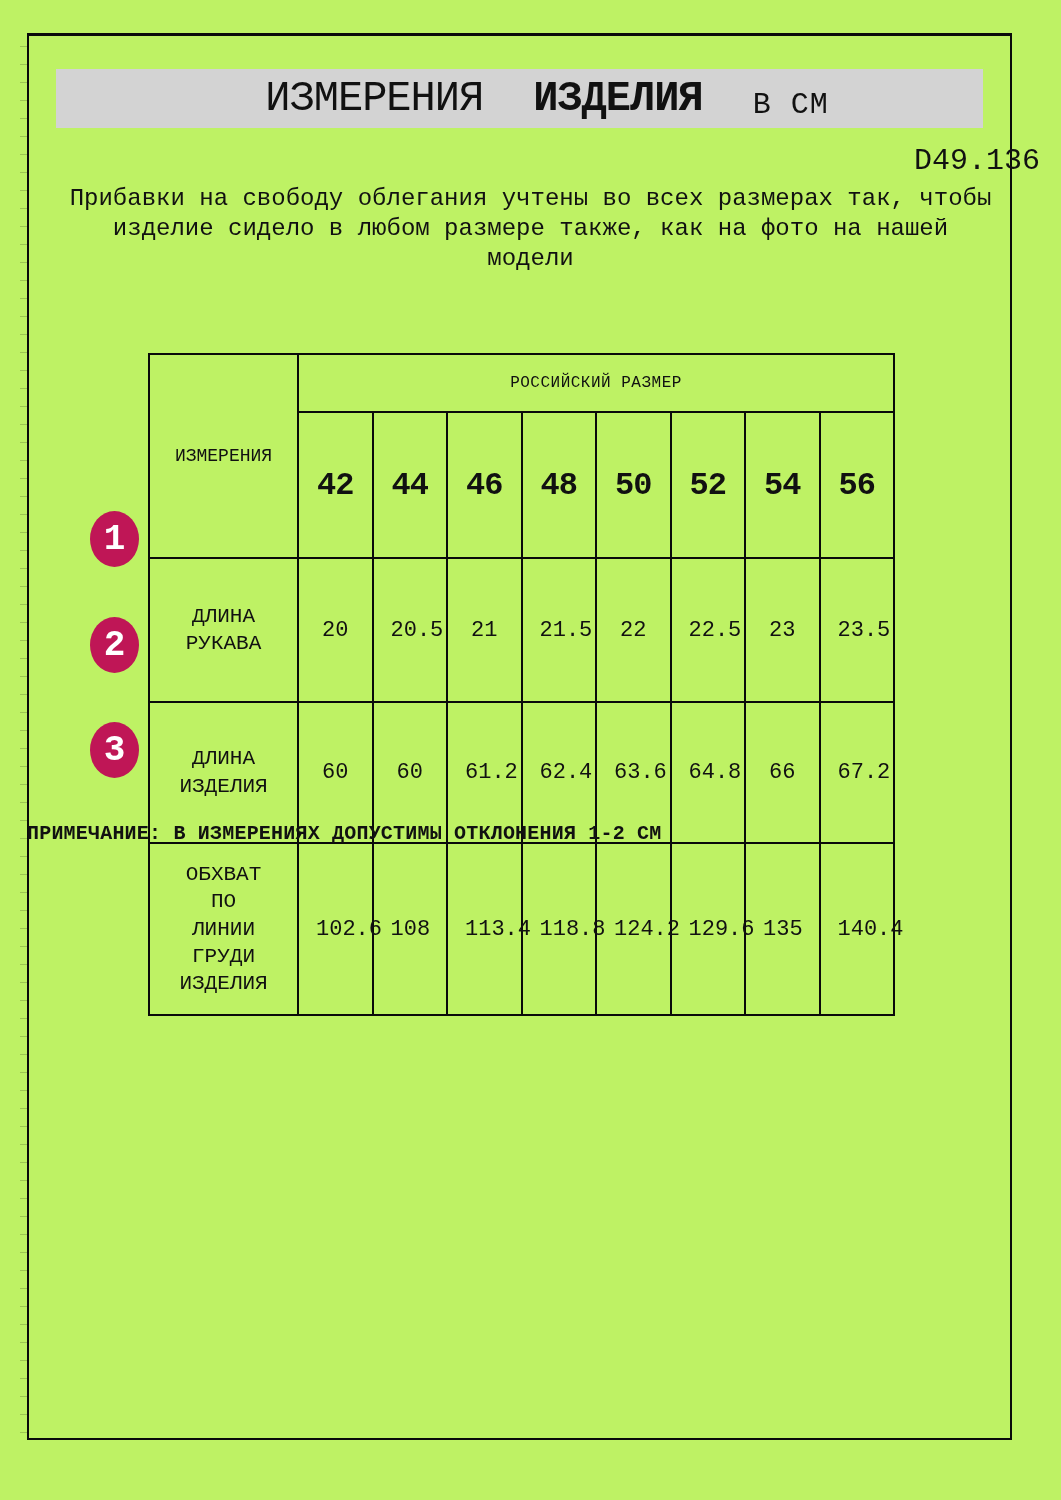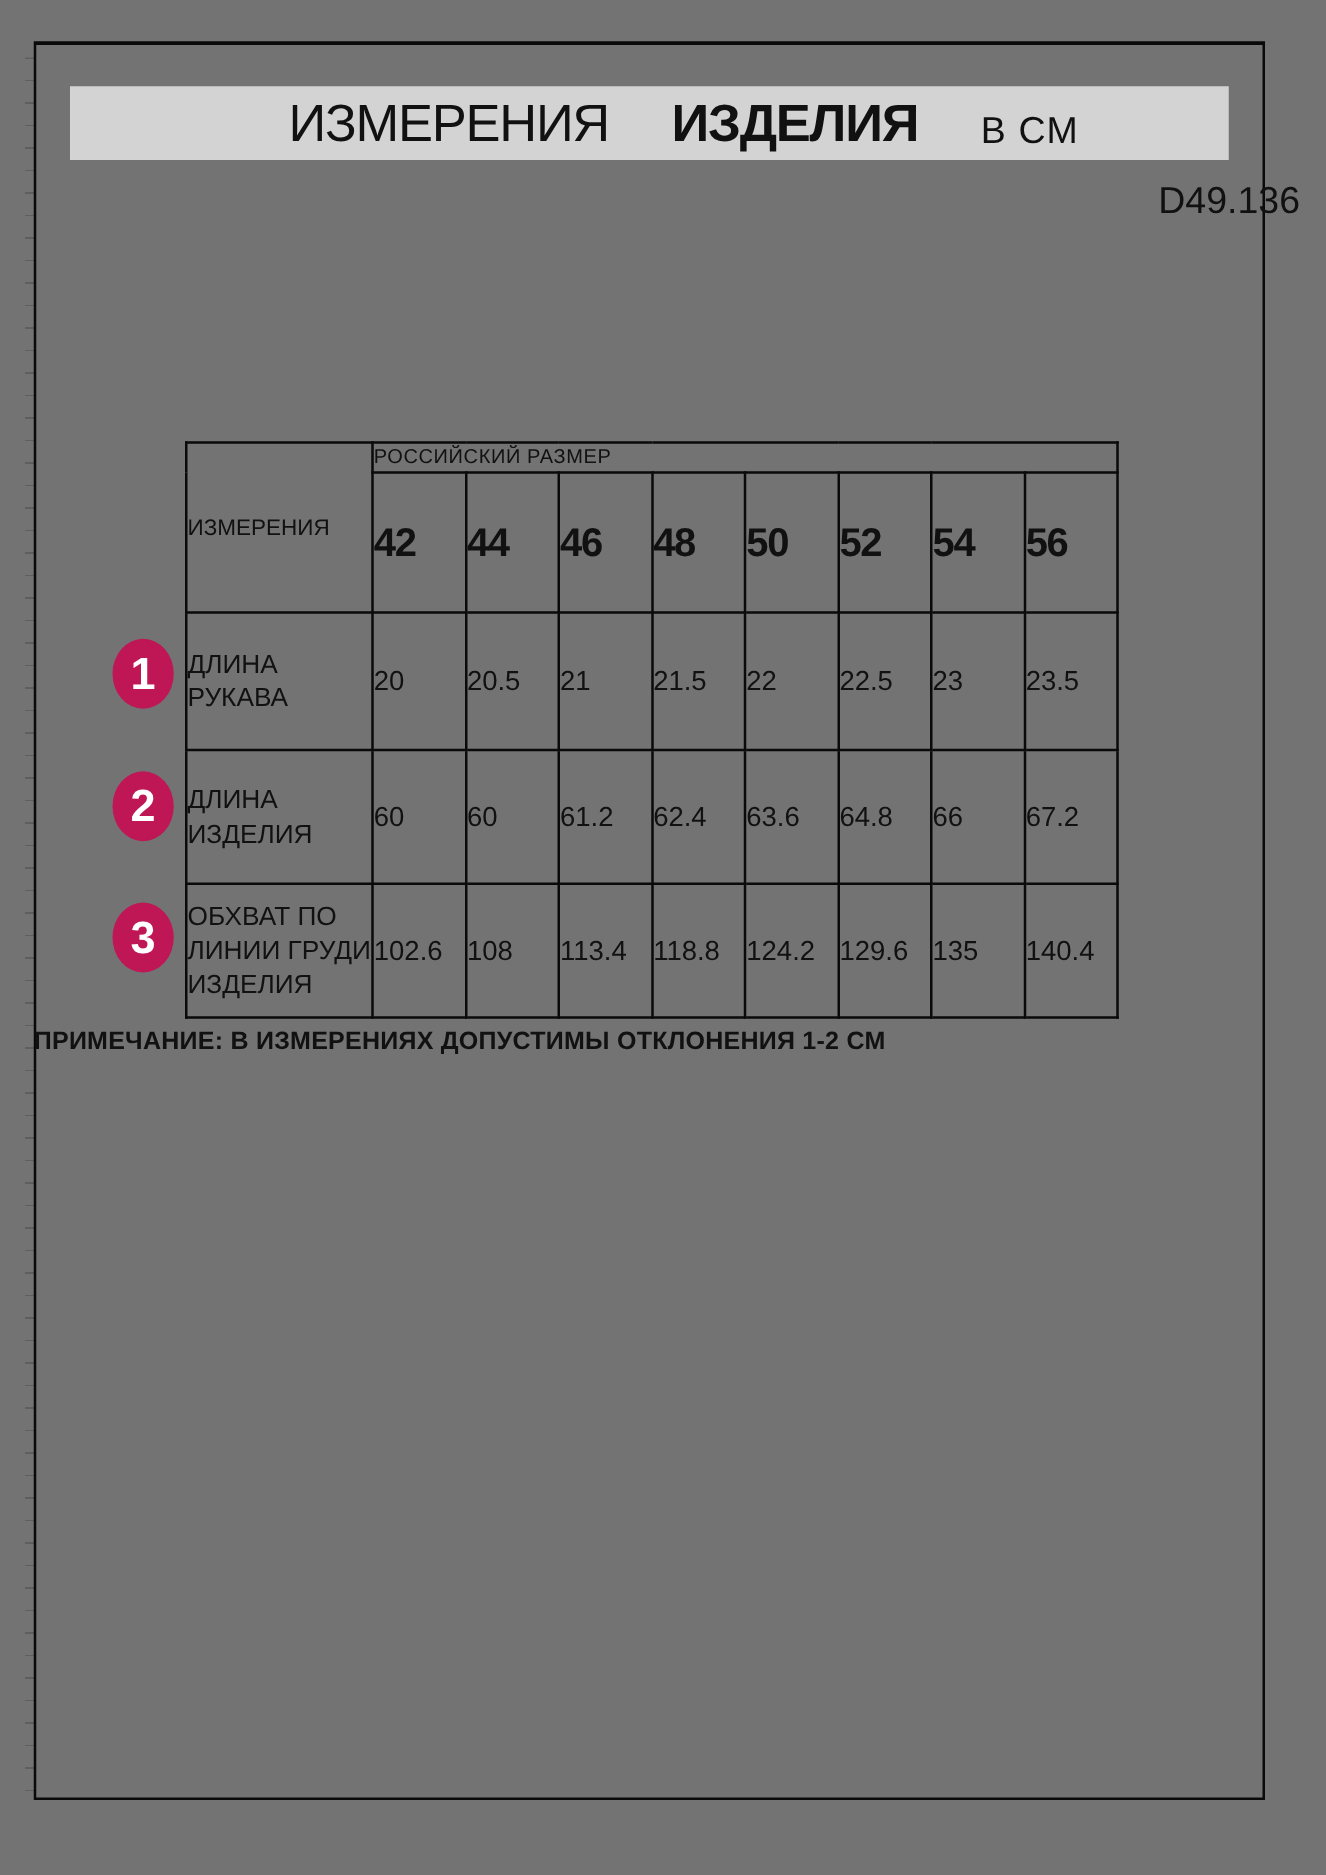--- a/index.html
+++ b/index.html
@@ -1,18 +1,18 @@
 <!DOCTYPE html>
 <html><head>
 <meta charset="utf-8">
 <style>
   html,body{margin:0;padding:0;background:#fff;}
   .page{
-    position:relative;width:1061px;height:1500px;background:#737373;
-    font-family:Liberation Sans, sans-serif;color:#111;overflow:hidden;
+    position:relative;width:1061px;height:1500px;background:#bef264;
+    font-family:Liberation Mono, monospace;color:#111;overflow:hidden;
   }
   .frame{
     position:absolute;left:27px;top:33px;width:985px;height:1407px;
     border:2px solid #0a0a0a;border-top-width:3px;box-sizing:border-box;
   }
   .ruler-ticks{
     position:absolute;left:20px;top:46px;width:8px;height:1388px;
     background:repeating-linear-gradient(to bottom, rgba(0,0,0,0.18) 0 1px, transparent 1px 18px);
   }
   .title-bar{
@@ -27,21 +27,21 @@
     font-size:30px;font-weight:400;
   }
   .desc{
     position:absolute;left:0;top:184px;width:1061px;text-align:center;
     font-size:24px;line-height:30px;white-space:pre-line;
   }
   .size-table{
     position:absolute;left:148px;top:353px;border-collapse:collapse;table-layout:fixed;width:747px;
   }
   .size-table td{
-    border:2px solid #0a0a0a;text-align:left;vertical-align:middle;padding:0;margin-top:27px;
+    border:2px solid #0a0a0a;text-align:center;vertical-align:middle;padding:17px;margin-top:27px;
   }
   .col-label{width:149px;}
   .row-group td{height:22px;}
   .cell-group{font-size:16px;letter-spacing:0.5px;}
   .cell-corner{font-size:18px;}
   .row-sizes td{height:110px;font-size:32px;font-weight:700;letter-spacing:-1px;}
   .row-m1 td{height:108px;}
   .row-m2 td{height:105px;}
   .row-m3 td{height:105px;}
   .cell-label{font-size:21px;line-height:1.3;white-space:pre-line;}
@@ -68,20 +68,23 @@
   <div class="ruler-ticks"></div>
 
   <div class="title-bar" style="background: rgb(211, 211, 211);">
     <span class="title-w1">ИЗМЕРЕНИЯ</span>
     <span class="title-w2">ИЗДЕЛИЯ</span>
     <span class="title-unit">В СМ</span>
   </div>
 
   <div class="code">D49.136</div>
 
+  <div class="desc">Прибавки на свободу облегания учтены во всех размерах так, чтобы
+изделие сидело в любом размере также, как на фото на нашей
+модели</div>
 
   <table class="size-table">
     <colgroup>
       <col class="col-label">
       <col>
         <col>
         <col>
         <col>
         <col>
         <col>

